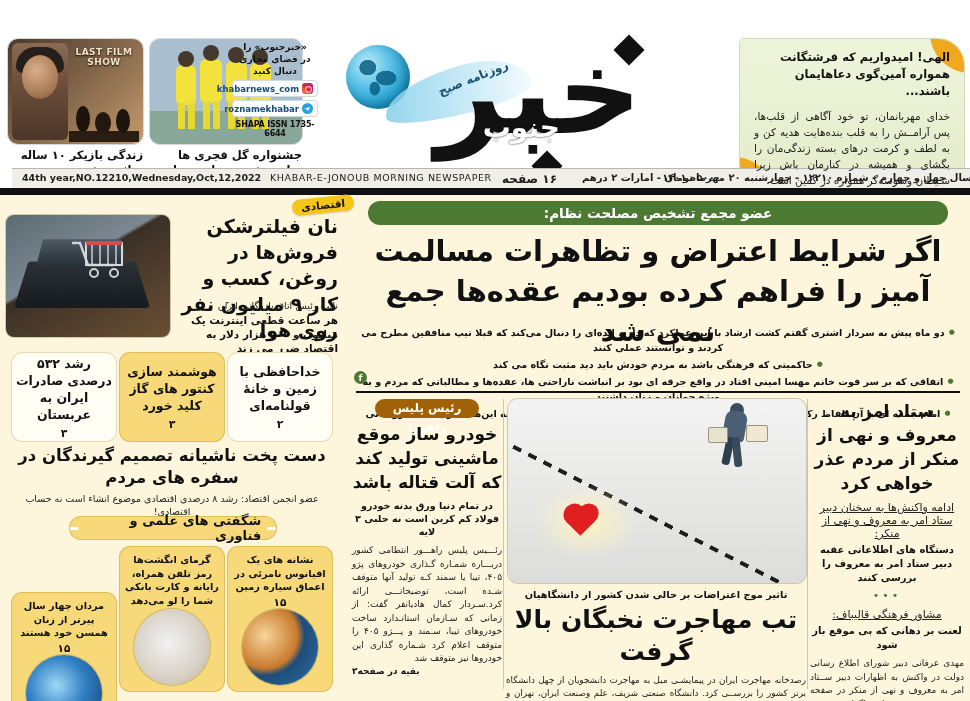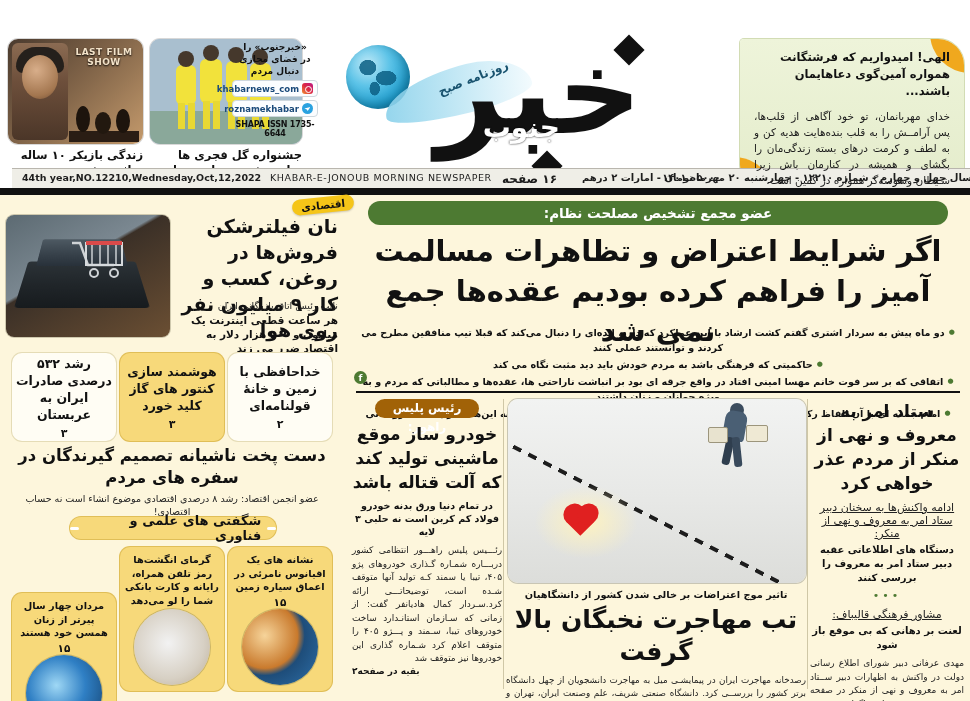--- a/index.html
+++ b/index.html
@@ -396,21 +396,21 @@
           </g>
         </svg>
       </div>
       <div class="cap">جشنواره گل فجری ها برابر مشهدی های بحران زده...!!</div>
       <div class="pg">۱۶</div>
     </div>
 
     <div class="socialbox">
       <div class="line">«خبرجنوب» را</div>
       <div class="line">در فضای مجازی</div>
-      <div class="line">دنبال مردم</div>
+      <div class="line">دنبال کنید</div>
       <div class="chip">
         <span class="ig"></span>
         <span class="t">khabarnews_com</span>
       </div>
       <div class="chip">
         <span class="tg"></span>
         <span class="t">roznamekhabar</span>
       </div>
       <div class="shapa">SHAPA ISSN 1735-6644</div>
     </div>

